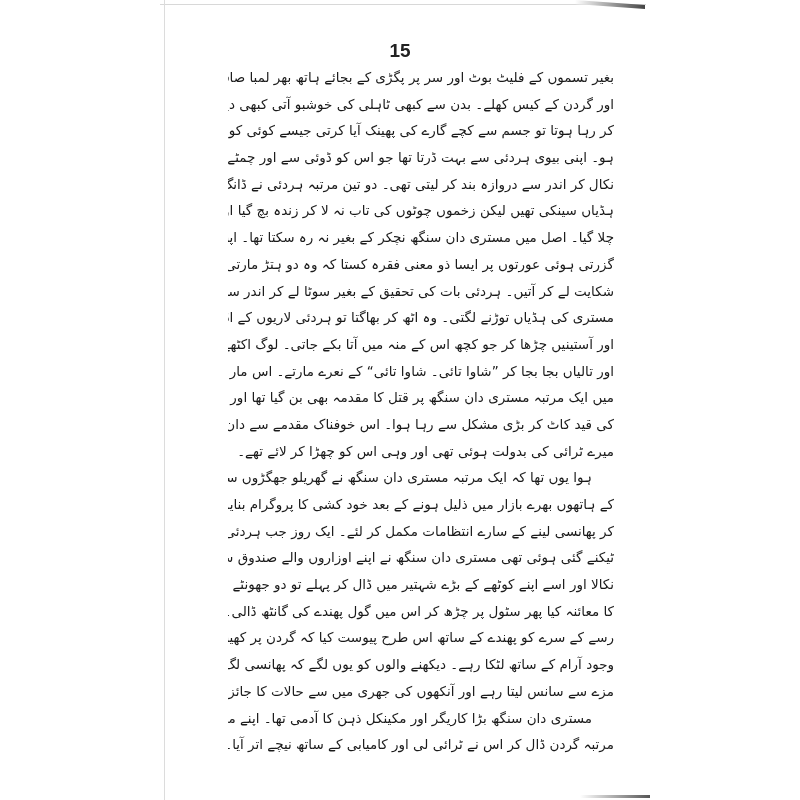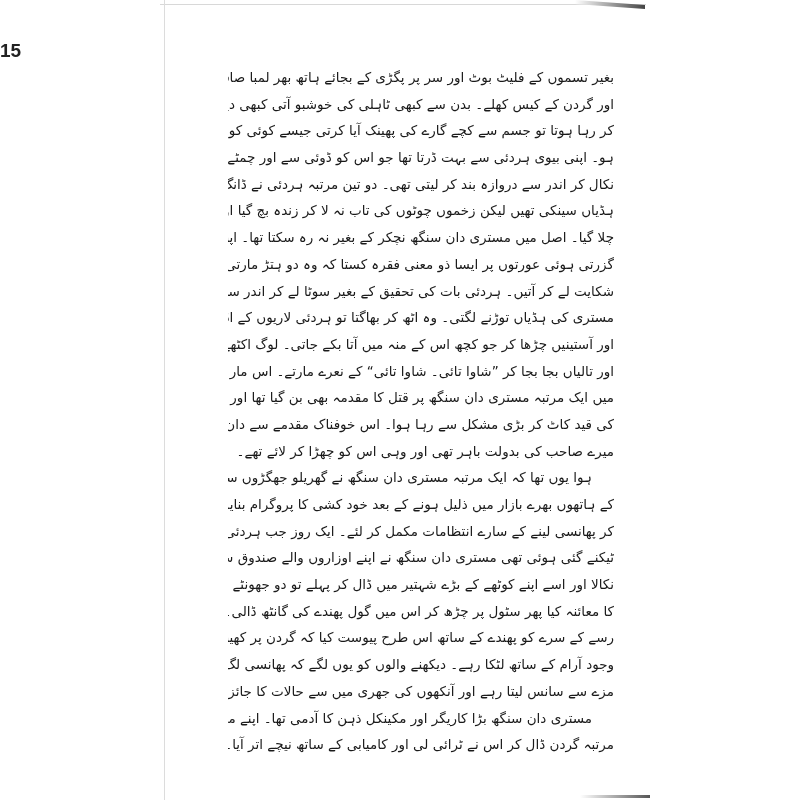--- a/index.html
+++ b/index.html
@@ -48,21 +48,21 @@
       top: 795px;
       width: 70px;
       height: 3px;
       background: linear-gradient(to right, #ffffff, #555555);
     }
     .page-number {
       position: absolute;
       top: 40px;
       left: 0;
       width: 800px;
-      text-align: left;
+      text-align: center;
       font-family: "Liberation Sans", sans-serif;
       font-weight: bold;
       font-size: 19px;
       color: #222222;
     }
     .text-block {
       position: absolute;
       left: 228px;
       top: 64px;
       width: 386px;
@@ -106,21 +106,21 @@
     <span class="line">نکال کر اندر سے دروازہ بند کر لیتی تھی۔ دو تین مرتبہ ہردئی نے ڈانگ لے کر خوب اس کی</span>
     <span class="line">ہڈیاں سینکی تھیں لیکن زخموں چوٹوں کی تاب نہ لا کر زندہ بچ گیا اور معافی مانگ کر پھر اپنے گھر</span>
     <span class="line">چلا گیا۔ اصل میں مستری دان سنگھ نچکر کے بغیر نہ رہ سکتا تھا۔ اپنے اڈے کے سامنے سے</span>
     <span class="line">گزرتی ہوئی عورتوں پر ایسا ذو معنی فقرہ کستا کہ وہ دو ہتڑ مارتی سیاپا کرتیں ہردئی کے پاس</span>
     <span class="line">شکایت لے کر آتیں۔ ہردئی بات کی تحقیق کے بغیر سوٹا لے کر اندر سے نکلتی اور کام پر بیٹھے</span>
     <span class="line">مستری کی ہڈیاں توڑنے لگتی۔ وہ اٹھ کر بھاگتا تو ہردئی لاریوں کے اڈے تک اس کا پیچھا کرتی</span>
     <span class="line">اور آستینیں چڑھا کر جو کچھ اس کے منہ میں آتا بکے جاتی۔ لوگ اکٹھے ہو کر ہردئی کا کلیان سنتے</span>
     <span class="line">اور تالیاں بجا بجا کر ”شاوا تائی۔ شاوا تائی“ کے نعرے مارتے۔ اس مار اماری اور زور ازوری</span>
     <span class="line">میں ایک مرتبہ مستری دان سنگھ پر قتل کا مقدمہ بھی بن گیا تھا اور دو تین سال سیشن سپردگی</span>
     <span class="line">کی قید کاٹ کر بڑی مشکل سے رہا ہوا۔ اس خوفناک مقدمے سے دان سنگھ کی رہائی بھی</span>
-    <span class="line last">میرے صاحب کی بدولت باہر تھی اور وہی اس کو چھڑا کر لائے تھے۔</span>
+    <span class="line last">میرے ٹرائی کی بدولت ہوئی تھی اور وہی اس کو چھڑا کر لائے تھے۔</span>
     <span class="line indent">ہوا یوں تھا کہ ایک مرتبہ مستری دان سنگھ نے گھریلو جھگڑوں سے تنگ آ کر اور ہردئی</span>
     <span class="line">کے ہاتھوں بھرے بازار میں ذلیل ہونے کے بعد خود کشی کا پروگرام بنایا اور گلے میں رسہ ڈال</span>
     <span class="line">کر پھانسی لینے کے سارے انتظامات مکمل کر لئے۔ ایک روز جب ہردئی دربار صاحب ماتھا</span>
     <span class="line">ٹیکنے گئی ہوئی تھی مستری دان سنگھ نے اپنے اوزاروں والے صندوق سے پھانسی کا موٹا رسہ</span>
     <span class="line">نکالا اور اسے اپنے کوٹھے کے بڑے شہتیر میں ڈال کر پہلے تو دو جھونٹے لے کر اس کی مضبوطی</span>
     <span class="line">کا معائنہ کیا پھر سٹول پر چڑھ کر اس میں گول پھندے کی گانٹھ ڈالی۔ ساتھ ہی ایک چھوٹے</span>
     <span class="line">رسے کے سرے کو پھندے کے ساتھ اس طرح پیوست کیا کہ گردن پر کھینچ نہ پڑے اور</span>
     <span class="line">وجود آرام کے ساتھ لٹکا رہے۔ دیکھنے والوں کو یوں لگے کہ پھانسی لگ چکی ہے پر لٹکا ہوا وجود</span>
     <span class="line last">مزے سے سانس لیتا رہے اور آنکھوں کی جھری میں سے حالات کا جائزہ لیتا جائے۔</span>
     <span class="line indent">مستری دان سنگھ بڑا کاریگر اور مکینکل ذہن کا آدمی تھا۔ اپنے محفوظ پھندے میں دو</span>

